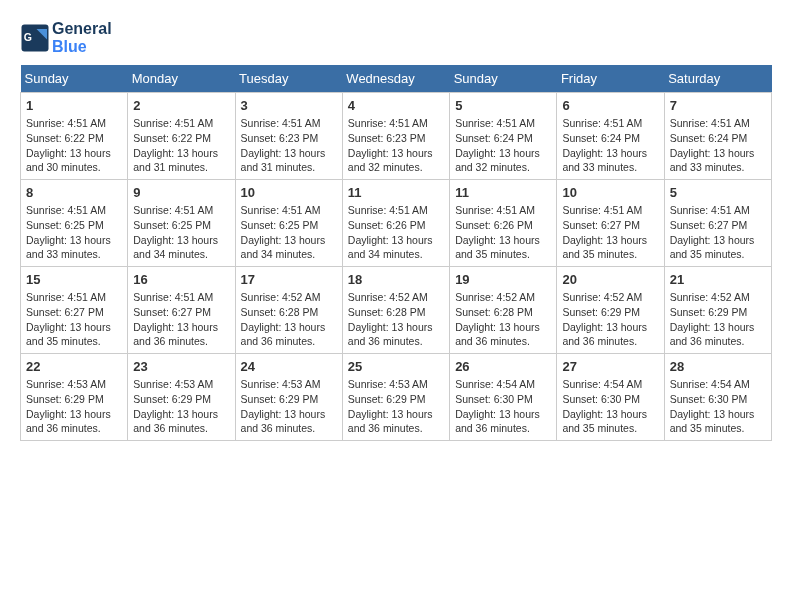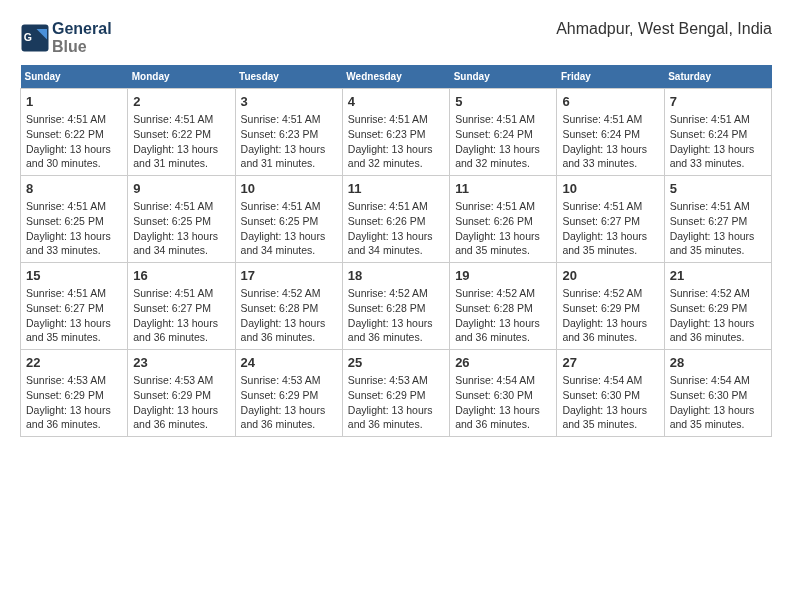--- a/index.html
+++ b/index.html
@@ -20,21 +20,21 @@
       display: flex;
       align-items: center;
     }
     .logo-text {
       font-size: 16px;
       font-weight: bold;
       color: #1a3a5c;
       line-height: 1.1;
     }
     .logo-text span {
-      color: #737373;
+      color: #3b82f6;
     }
     .logo-icon {
       width: 30px;
       height: 30px;
       margin-right: 2px;
     }
     .title-block {
       text-align: right;
     }
     .month-title {
@@ -49,22 +49,22 @@
     table {
       width: 100%;
       border-collapse: collapse;
       font-size: 11px;
     }
     th {
       background-color: #3a6ea5;
       color: white;
       padding: 6px 4px;
       text-align: left;
-      font-size: 10px;
-      font-weight: bold;
+      font-size: 13px;
+      font-weight: normal;
     }
     td {
       border: 1px solid #ccc;
       vertical-align: top;
       padding: 4px 5px;
       width: 107px;
       height: 80px;
       color: #333;
       font-size: 10.5px;
       line-height: 1.4;
@@ -91,21 +91,20 @@
     <svg class="logo-icon" viewBox="0 0 40 40">
       <rect x="2" y="2" width="36" height="36" rx="4" fill="#1a3a5c"></rect>
       <text x="5" y="24" font-size="14" fill="white" font-weight="bold" font-family="Arial">G</text>
       <polygon points="22,8 36,8 36,22" fill="#4a90d9"></polygon>
     </svg>
     <div>
       <div class="logo-text">General<br><span>Blue</span></div>
     </div>
   </div>
   <div class="title-block">
-    <div class="location-title">Ahmadpur, West Bengal, India</div>
   </div>
 </div>
 
 <table>
   <thead>
     <tr>
       <th>Sunday</th>
       <th>Monday</th>
       <th>Tuesday</th>
       <th>Wednesday</th>

